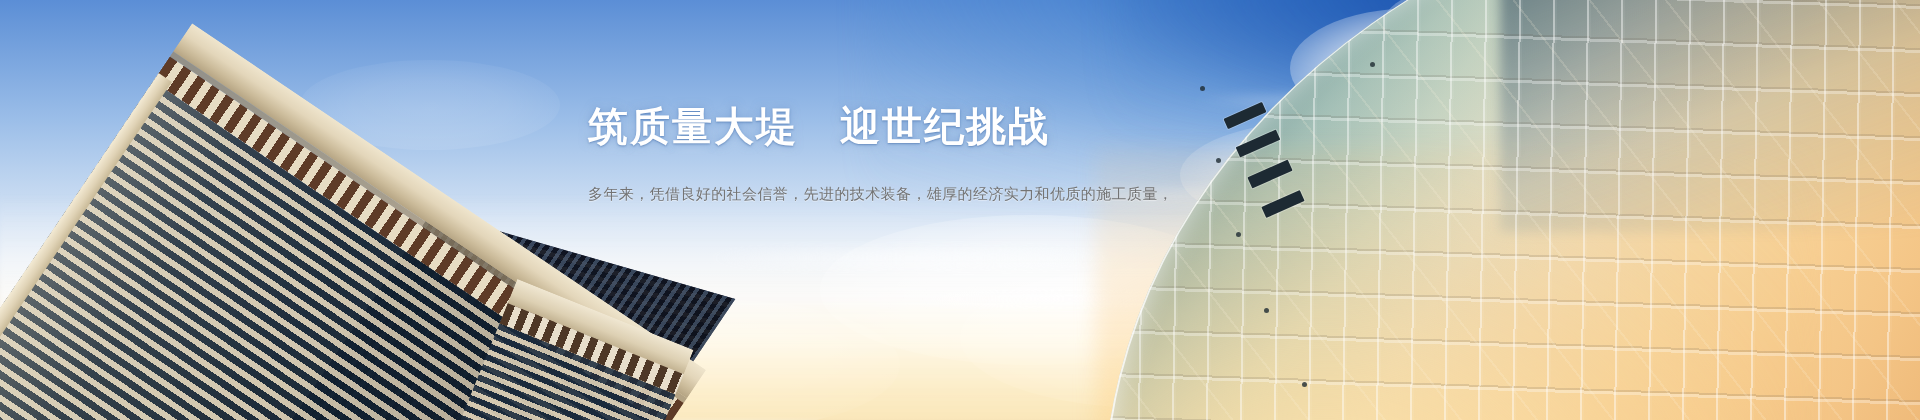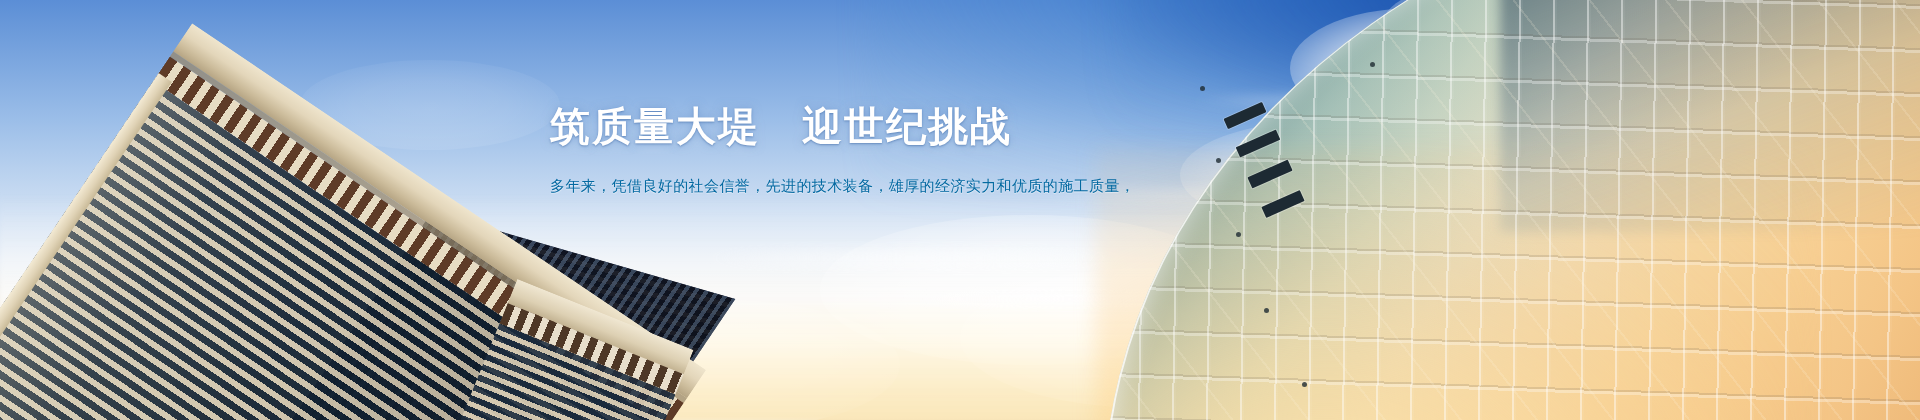--- a/index.html
+++ b/index.html
@@ -361,44 +361,44 @@
   .rb-dot {
     position: absolute;
     width: 5px; height: 5px;
     border-radius: 50%;
     background: rgba(30,42,50,0.8);
   }
 
   
   .copy {
     position: absolute;
-    left: 550px;
+    left: 588px;
     top: 104px;
     width: 560px;
     z-index: 40;
   }
   .headline {
     margin: 0;
     font-size: 40px;
     line-height: 1.12;
     font-weight: 700;
     letter-spacing: 2px;
     color: #ffffff;
     white-space: pre;
     text-shadow:
       0 0 10px rgba(70,120,190,0.55),
       0 1px 2px rgba(40,80,140,0.45),
       0 2px 14px rgba(255,255,255,0.35);
   }
   .subcopy {
-    margin: 22px 0 0 0;
+    margin: 30px 0 0 0;
     font-size: 15px;
     line-height: 1.95;
     font-weight: 400;
-    color: #0369a1;
+    color: #737373;
     letter-spacing: .4px;
     text-shadow: 0 1px 1px rgba(255,255,255,0.55);
   }
   .subcopy .line { display: block; white-space: pre; }
 </style>
 </head>
 <body>
 
 <div class="banner">
 

